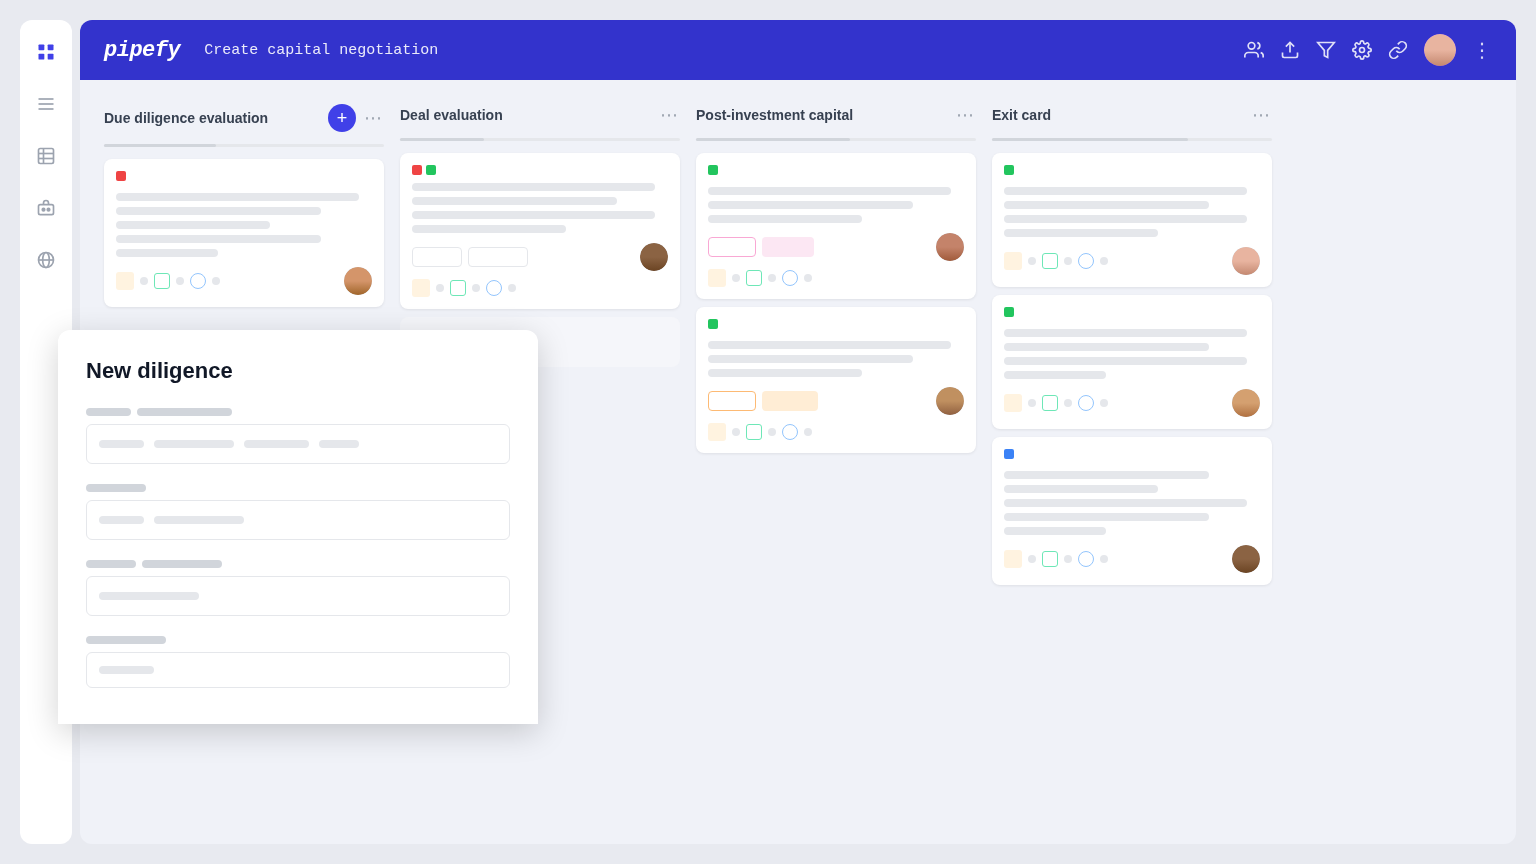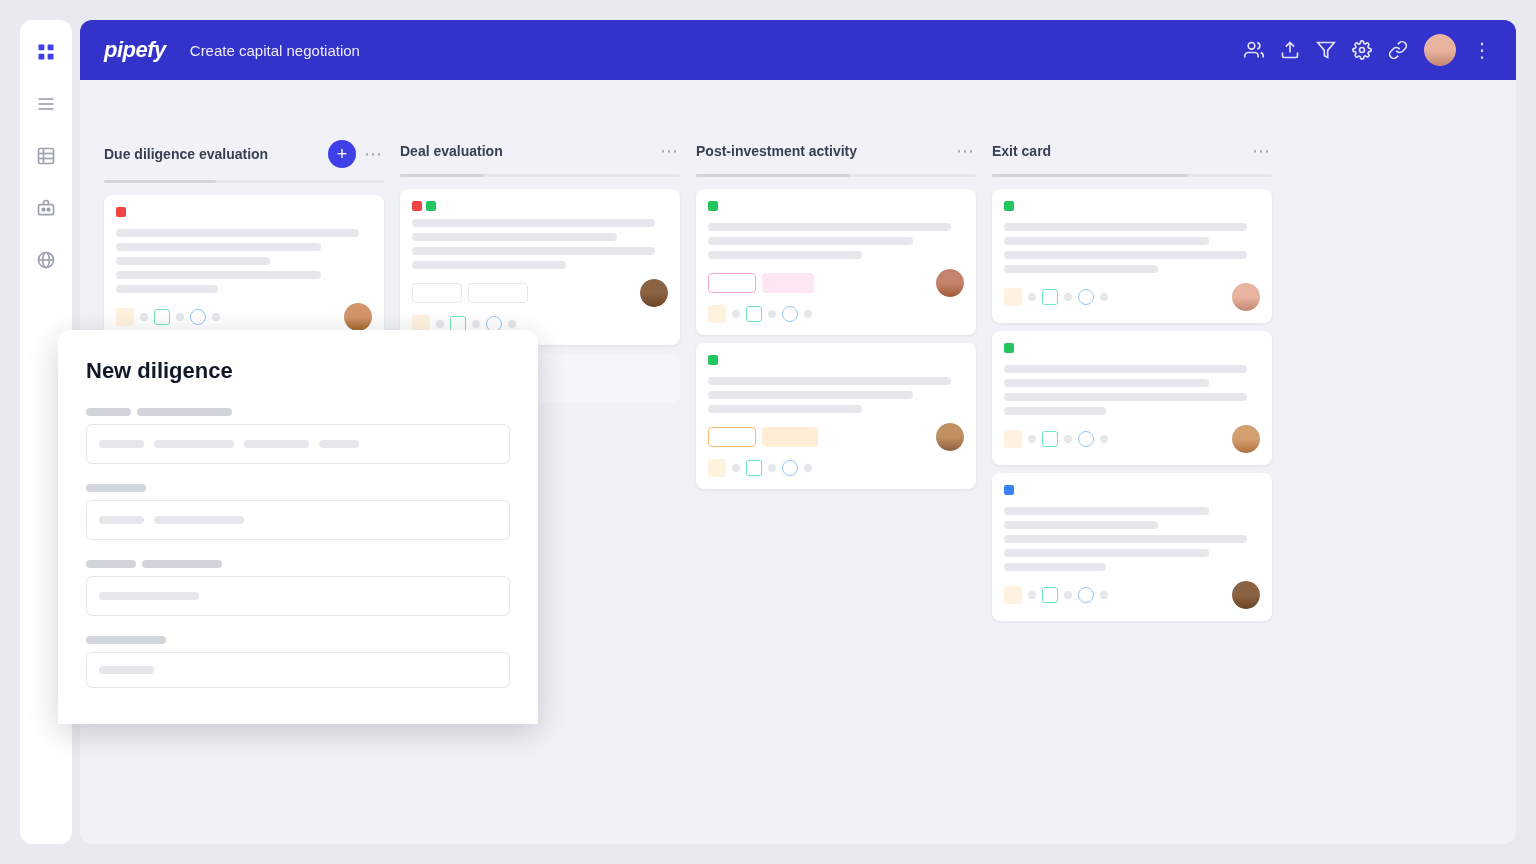--- a/index.html
+++ b/index.html
@@ -65,20 +65,21 @@
 
     
     .header {
       background: #3333cc;
       padding: 0 24px;
       height: 60px;
       display: flex;
       align-items: center;
       justify-content: space-between;
       flex-shrink: 0;
+      font-family: Liberation Mono, monospace;
     }
 
     .header-left {
       display: flex;
       align-items: center;
       gap: 24px;
     }
 
     .logo {
       color: white;
@@ -122,21 +123,20 @@
       align-items: center;
       justify-content: center;
     }
 
     
     .board-area {
       flex: 1;
       padding: 20px 24px;
       overflow-x: auto;
       overflow-y: hidden;
-      margin-top: 36px;
     }
 
     .board-columns {
       display: flex;
       gap: 16px;
       height: 100%;
       min-width: max-content;
     }
 
     
@@ -606,21 +606,21 @@
               <div style="width:16px;height:16px;border:1.5px solid #93c5fd;border-radius:50%;"></div>
               <div style="width:8px;height:8px;border-radius:50%;background:#e5e7eb;"></div>
             </div>
           </div>
 
           <div style="background:#f9fafb;border-radius:8px;height:50px;opacity:0.5;"></div>
         </div>
 
         <div class="column">
           <div class="column-header">
-            <span class="column-title">Post-investment activity</span>
+            <span class="column-title">Post-investment capital</span>
             <div class="three-dots">⋯</div>
           </div>
           <div class="column-progress">
             <div class="column-progress-bar" style="width:55%;"></div>
           </div>
 
           <div class="card">
             <div class="card-color-dot" style="background:#22c55e;"></div>
             <div class="skeleton-line long"></div>
             <div class="skeleton-line medium"></div>

